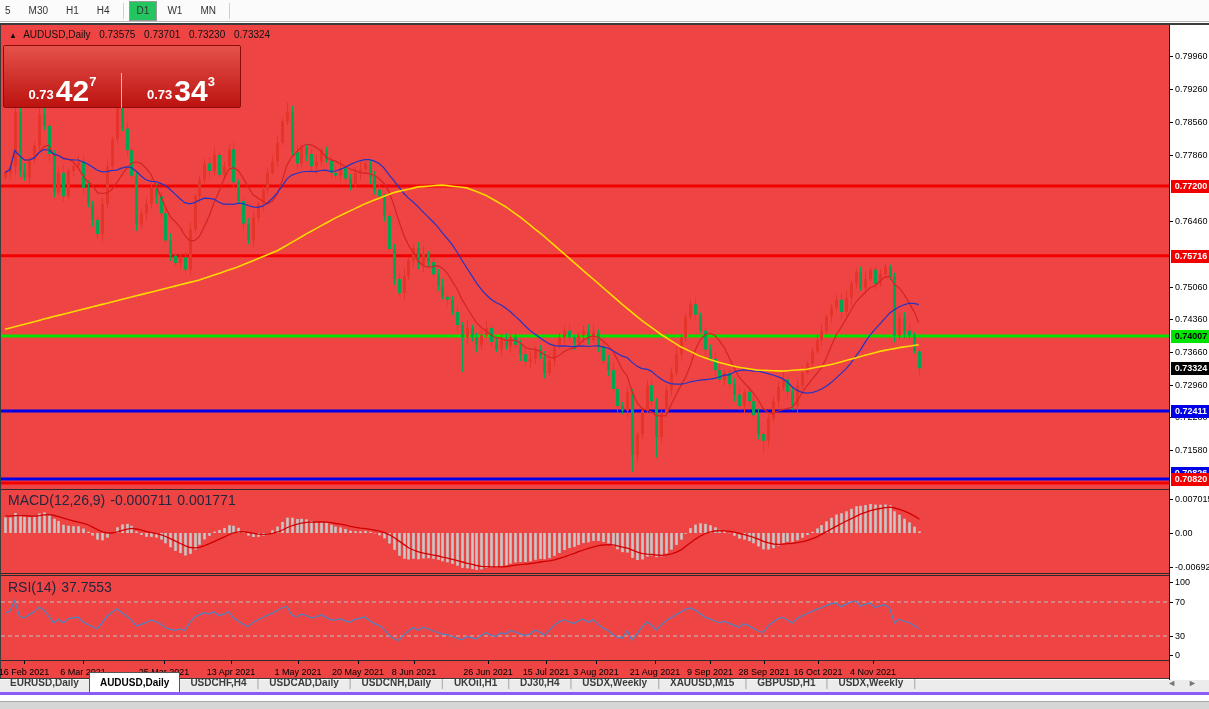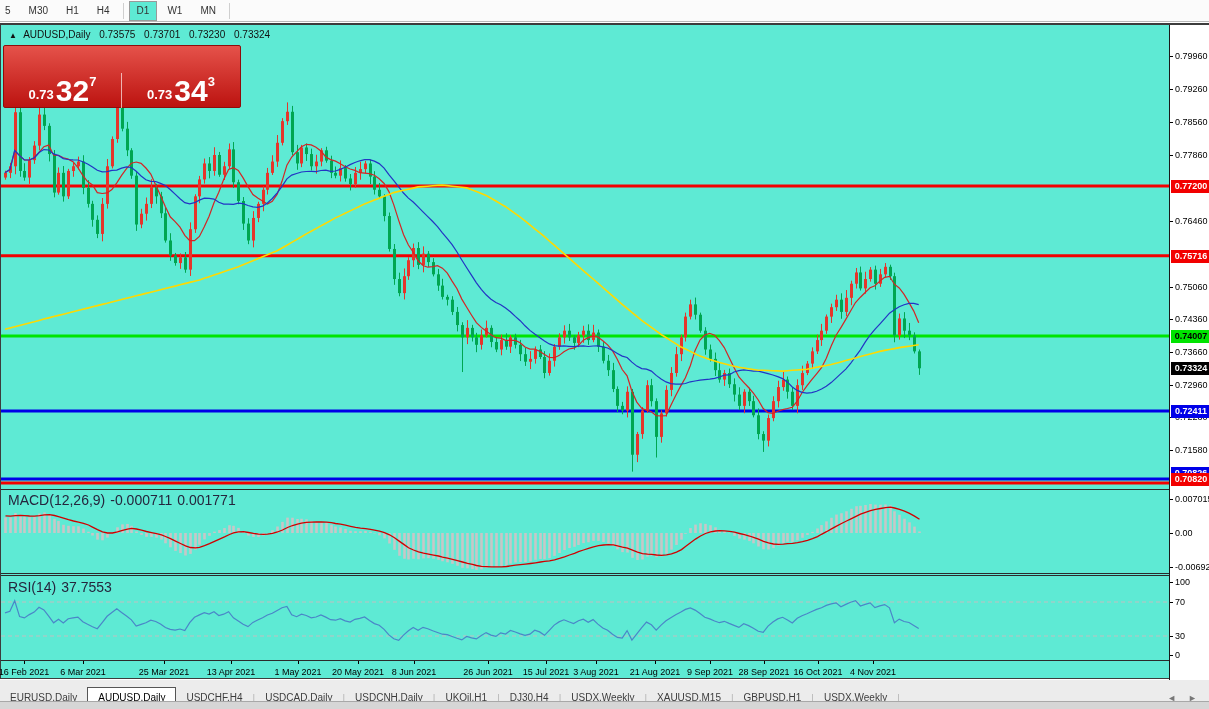--- a/index.html
+++ b/index.html
@@ -5,25 +5,25 @@
   * { margin:0; padding:0; box-sizing:border-box; }
   html,body { background:#fff; }
   body { font-family:"Liberation Sans", sans-serif; }
   #app { position:relative; width:1209px; height:709px; background:#fff; overflow:hidden; }
 
   
   #toolbar { position:absolute; left:0; top:0; width:1209px; height:22px; background:#fbfbfb;
              border-bottom:1px solid #b9b9b9; display:flex; align-items:center; }
   .tf-btn { font-size:10px; color:#333; padding:2px 7px; margin:0 1px; border:1px solid transparent;
             cursor:default; line-height:14px; }
-  .tf-btn.active { background:#5eead4; border:1px solid #9a9a9a; }
+  .tf-btn.active { background:#22c55e; border:1px solid #9a9a9a; }
   .tb-sep { width:1px; height:16px; background:#cfcfcf; margin:0 4px; }
 
   
-  #chart-area { position:absolute; left:0; top:23px; width:1209px; height:656px; background:#5eead4;
+  #chart-area { position:absolute; left:0; top:23px; width:1209px; height:656px; background:#ef4444;
                 border-top:2px solid #3c3c3c; border-bottom:1px solid #3c3c3c;
                 border-left:1px solid #3c3c3c; border-right:1px solid #3c3c3c; }
   #chart-svg { position:absolute; left:0; top:0; }
 
   #chart-header { position:absolute; left:8px; top:4px; font-size:10px; color:#111; white-space:nowrap; }
   #chart-header .tri { font-size:8px; margin-right:4px; }
   #chart-header span.val { margin-left:6px; }
 
   
   #trade-panel { position:absolute; left:2px; top:20px; width:238px; height:63px;
@@ -55,22 +55,22 @@
               border-left:1px solid #1a1a1a;padding-left:39px; }
   .y-tick-label { position:absolute; left:5px; font-size:9px; color:#000; line-height:11px; }
   .y-tick-mark { position:absolute; left:0; width:3px; height:1px; background:#000; }
   .price-badge { position:absolute; left:1px; width:40px; height:13px; font-size:9px; line-height:13px;
                  text-align:center; font-weight:bold; }
 
   
   .x-label { position:absolute; font-size:9px; color:#000; transform:translateX(-50%); white-space:nowrap; }
 
   
-  #tabbar { position:absolute; left:0; top:680px; width:1209px; height:28px; background:#ececec;
-            border-bottom:1px solid #8b5cf6; display:flex; align-items:flex-end; }
+  #tabbar { position:absolute; left:0; top:680px; width:1209px; height:15px; background:#ececec;
+            border-bottom:3px solid #8b5cf6; display:flex; align-items:flex-end;font-weight:bold; }
   .tab { font-size:10px; color:#3c3c3c; padding:3px 10px 4px 10px; cursor:pointer; white-space:nowrap;
          display:flex; align-items:center; }
   .tab.active { background:#fff; border:1px solid #555; border-bottom:none; color:#000; height:20px; }
   .tab-sep { color:#b5b5b5; font-size:10px; padding-bottom:3px; }
   #tab-arrows { margin-left:auto; margin-right:12px; padding-bottom:4px; color:#777; font-size:9px; }
   #tab-arrows span { margin-left:12px; cursor:pointer; }
 
   #statusbar { position:absolute; left:0; top:701px; width:1209px; height:8px; background:#d6d6d6;
                border-top:1px solid #a8a8a8; }
 </style>
@@ -712,21 +712,21 @@
       <span class="val">0.73575</span>
       <span class="val">0.73701</span>
       <span class="val">0.73230</span>
       <span class="val">0.73324</span>
     </div>
 
     <div id="trade-panel">
       <div id="tp-prices">
         <div class="tp-half left">
           <span class="p-small">0.73</span>
-          <span class="p-big">32</span>
+          <span class="p-big">42</span>
           <span class="p-sup">7</span>
         </div>
         <div class="tp-half">
           <span class="p-small">0.73</span>
           <span class="p-big">34</span>
           <span class="p-sup">3</span>
         </div>
       </div>
     </div>
 

